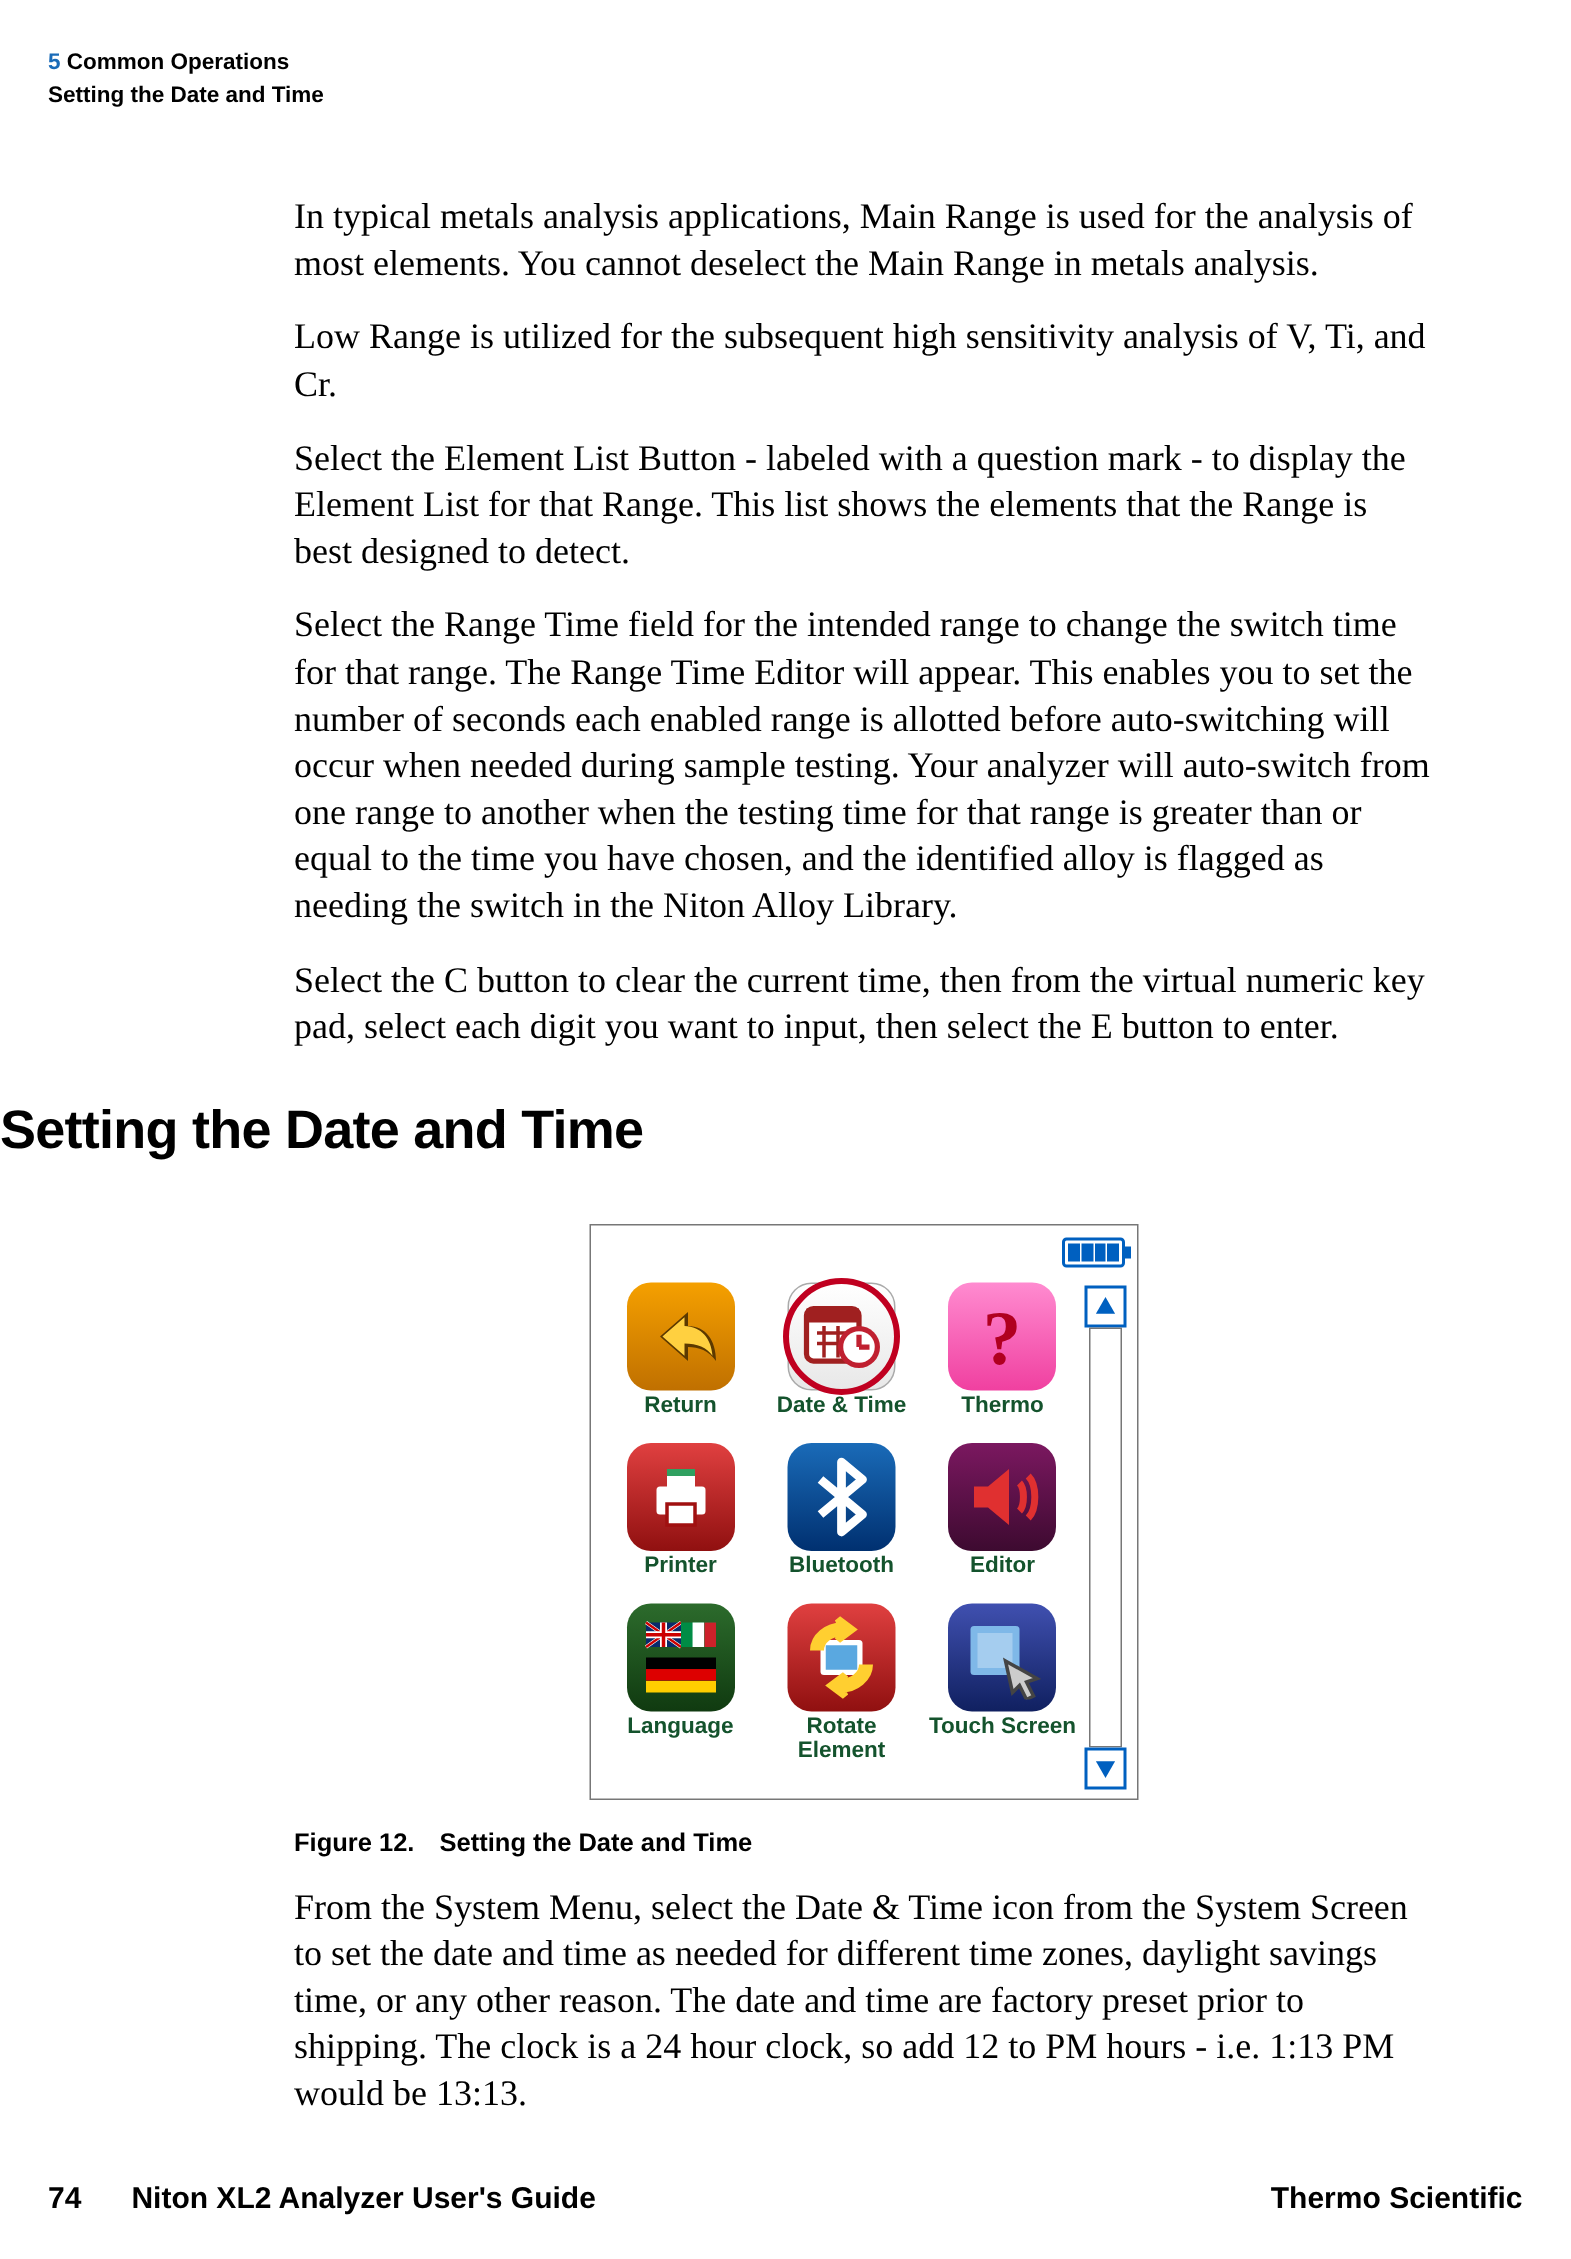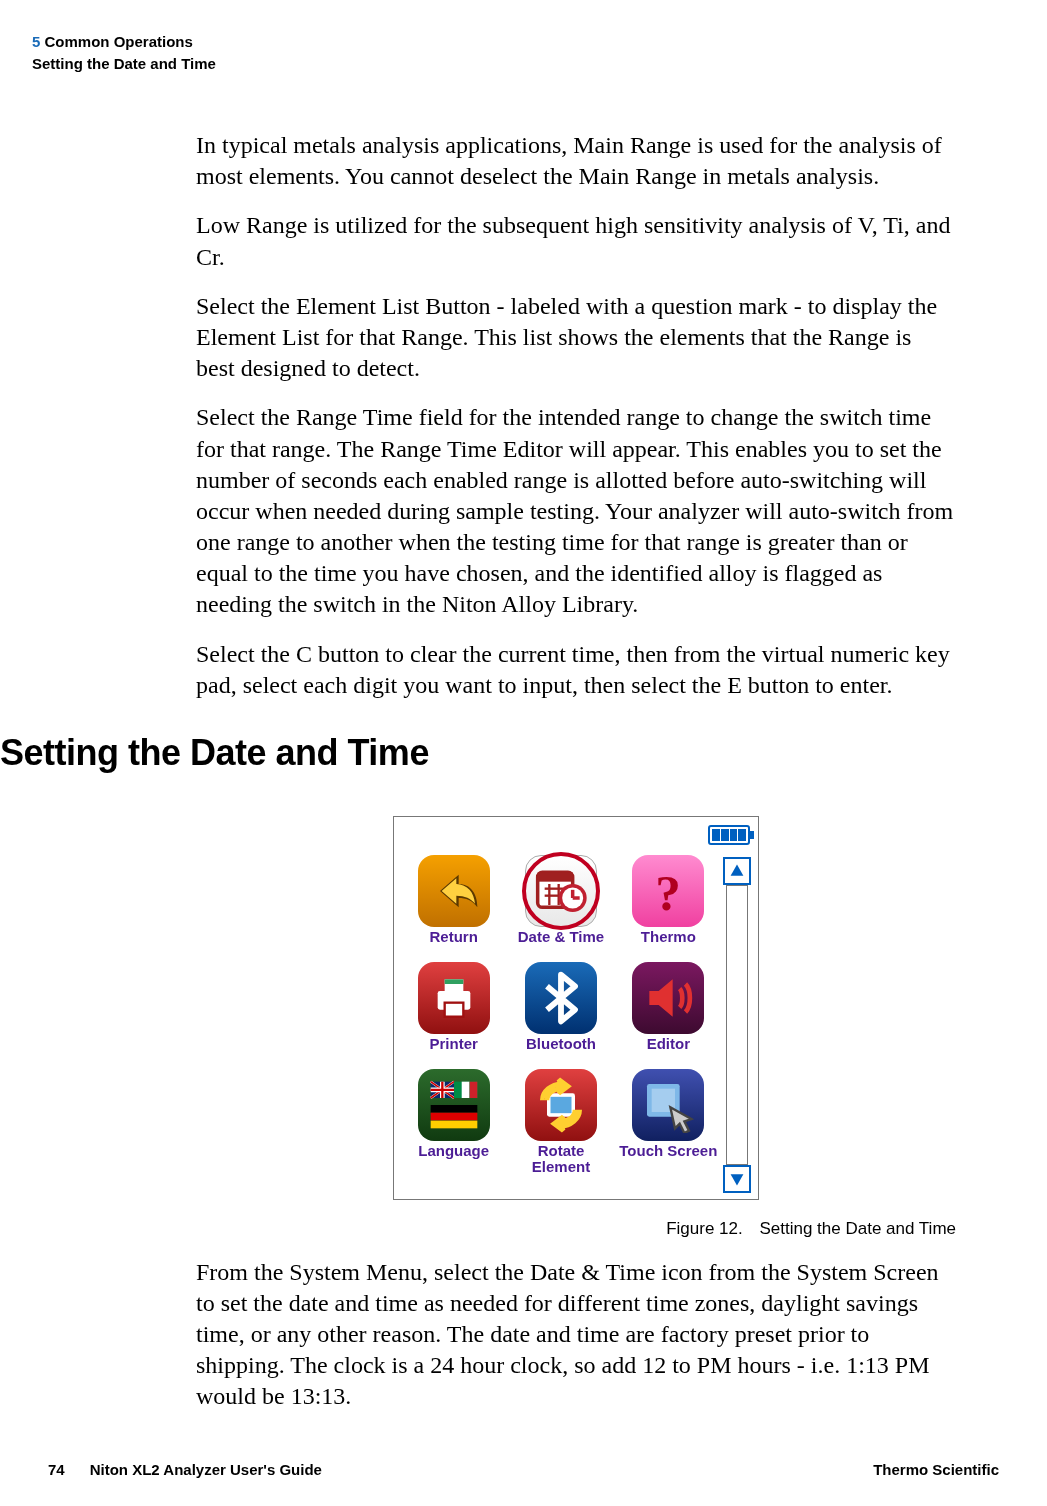--- a/index.html
+++ b/index.html
@@ -91,21 +91,21 @@
     position: relative;
   }
   .cell.selected .icon::before {
     content: ""; position:absolute; inset:-4px;
     border: 4px solid #c00020; border-radius: 50%;
   }
   .cell .lbl {
     font-family: Arial, sans-serif;
     font-weight: bold;
     font-size: 15px;
-    color: #4c1d95;
+    color: #14532d;
     line-height: 1.05;
   }
   .icon svg { width: 56px; height: 56px; }
   .icon-return { background: linear-gradient(#f5a000,#c07000); }
   .icon-datetime { background: linear-gradient(#ffffff,#e8e8e8); border:1px solid #aaa; }
   .icon-specs { background: linear-gradient(#ff8bd0,#f040a0); }
   .icon-bluetooth { background: linear-gradient(#1a6bb8,#003070); }
   .icon-printer { background: linear-gradient(#e04040,#901010); }
   .icon-audio { background: linear-gradient(#7b1860,#3d0a30); }
   .icon-language { background: linear-gradient(#2c6b2c,#103a10); }
@@ -119,32 +119,31 @@
     width: 28px; height: 28px;
     border: 2px solid #0060c0;
     display:flex; align-items:center; justify-content:center;
     background:#fff;
   }
   .scroll-btn svg { width:16px; height:16px; }
   .scroll-track { flex:1; width: 22px; border:1px solid #777; margin: 0 0; min-height: 280px; }
   .figcap {
     font-family: "Helvetica Neue", Arial, sans-serif;
     font-size: 17px;
-    font-weight: normal;
+    font-weight: bold;
     margin: 14px 0 16px 0;
-    text-align: right;
   }
   .figcap .figlabel { margin-right: 12px; }
   .footer {
     position: absolute;
     bottom: 26px; left: 0; width: 100%;
-    padding: 0 48px;
+    padding: 0 32px;
     font-family: "Helvetica Neue", Arial, sans-serif;
     font-weight: bold;
-    font-size: 15px;
+    font-size: 20px;
     display:flex; justify-content:space-between;
   }
 </style>
 </head>
 <body>
 
 <div class="header">
   <div class="header-chapter">
     <span class="num">5</span>
     <span>Common Operations</span>

